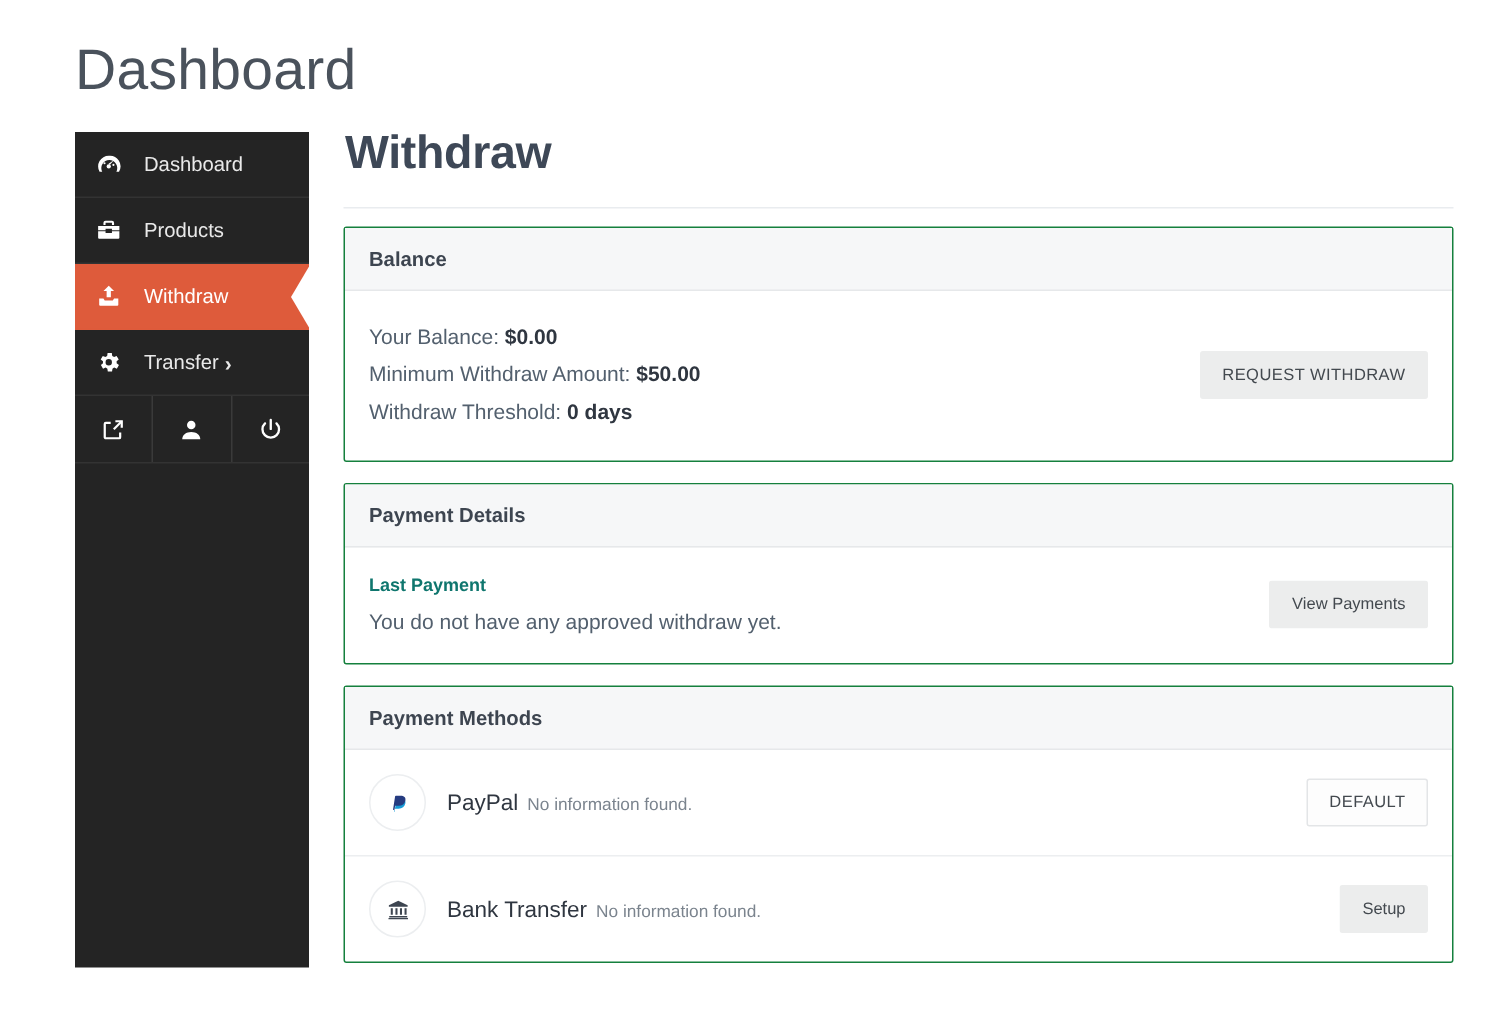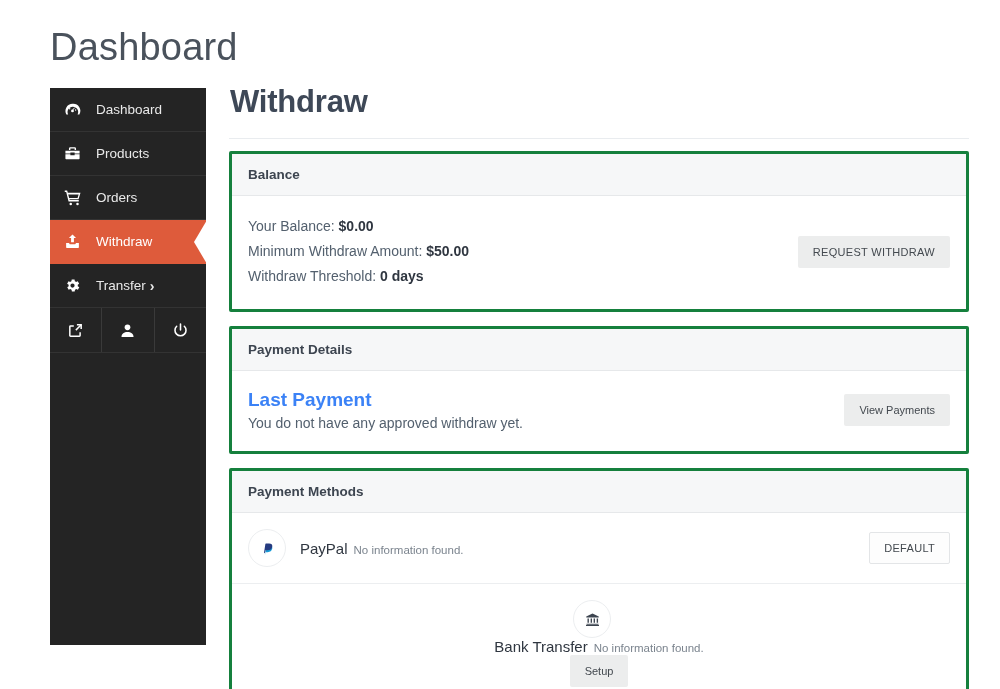--- a/index.html
+++ b/index.html
@@ -121,21 +121,21 @@
     margin: 0 0 18px 1px;
     letter-spacing: -0.2px;
   }
   .title-rule {
     height: 1px;
     background: #e9ecef;
     margin-bottom: 12px;
   }
 
   .card {
-    border: 3px solid #15803d;
+    border: 1px solid #15803d;
     background: #ffffff;
     margin-bottom: 14px;
     border-radius: 2px;
   }
   .card-head {
     background: #f6f7f8;
     border-bottom: 1px solid #e6e8ea;
     padding: 13px 16px;
     font-size: 13.5px;
     font-weight: bold;
@@ -166,38 +166,38 @@
     white-space: nowrap;
     border-radius: 2px;
   }
   .btn-upper { letter-spacing: 0.3px; }
   .btn-outline {
     background: #fdfdfd;
     border: 1px solid #e3e5e7;
   }
 
   .last-payment-title {
-    font-size: 19px;
+    font-size: 12px;
     font-weight: bold;
-    color: #3b82f6;
-    margin-bottom: 4px;
+    color: #0f766e;
+    margin-bottom: 9px;
   }
   .last-payment-text {
     font-size: 14px;
     color: #53606e;
   }
 
   
   .pm-row {
     display: flex;
     align-items: center;
     padding: 16px 16px;
     border-bottom: 1px solid #eceef0;
   }
-  .pm-row:last-child { border-bottom: none; flex-direction: column; }
+  .pm-row:last-child { border-bottom: none; }
   .pm-avatar {
     width: 36px;
     height: 36px;
     border-radius: 50%;
     border: 1px solid #eceef0;
     background: #ffffff;
     display: flex;
     align-items: center;
     justify-content: center;
     flex: 0 0 36px;
@@ -245,30 +245,20 @@
       <span class="nav-ico">
         <svg width="17" height="17" viewBox="0 0 24 24" fill="#ffffff">
           <path d="M9 3h6a2 2 0 0 1 2 2v2h-2V5H9v2H7V5a2 2 0 0 1 2-2z"></path>
           <path d="M2 8h20v4h-7v-1.5H9V12H2z"></path>
           <path d="M2 13h7v1.5h6V13h7v6a1 1 0 0 1-1 1H3a1 1 0 0 1-1-1z"></path>
         </svg>
       </span>
       <span class="nav-label">Products</span>
     </div>
 
-    <div class="nav-item">
-      <span class="nav-ico">
-        <svg width="18" height="18" viewBox="0 0 24 24" fill="#ffffff">
-          <path d="M1 2h3.2l.9 3H22l-2.6 8.5H7.4L6.9 12h11.2l1.4-4.6H5.6l2 7.2h12.1v2H6.1L2.9 4H1z"></path>
-          <circle cx="9" cy="20" r="1.7"></circle>
-          <circle cx="18" cy="20" r="1.7"></circle>
-        </svg>
-      </span>
-      <span class="nav-label">Orders</span>
-    </div>
 
     <div class="nav-item active">
       <span class="nav-ico">
         <svg width="17" height="17" viewBox="0 0 24 24" fill="#ffffff">
           <path d="M12 2l5 5h-3v6h-4V7H7z"></path>
           <path d="M3 14h4l1.2 2h7.6l1.2-2h4v6a1 1 0 0 1-1 1H4a1 1 0 0 1-1-1z"></path>
         </svg>
       </span>
       <span class="nav-label">Withdraw</span>
     </div>

